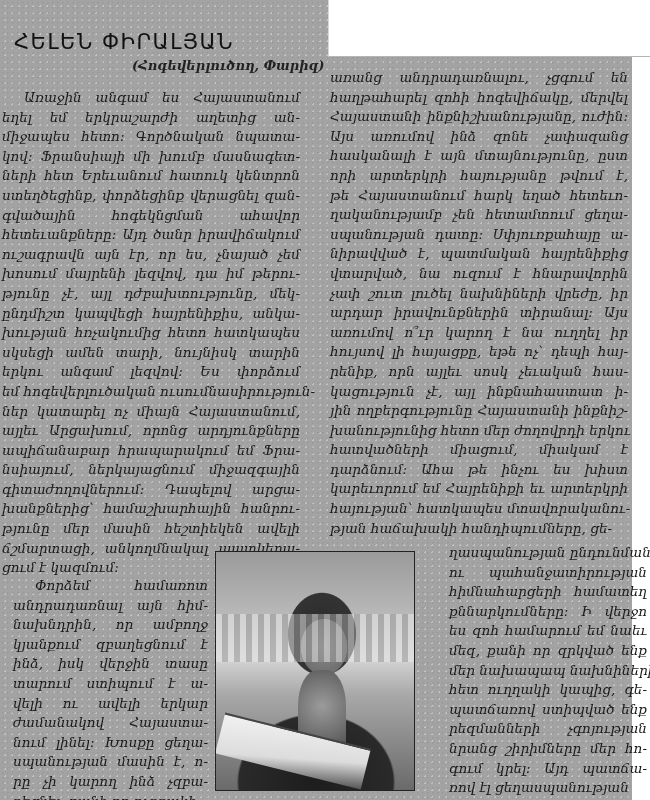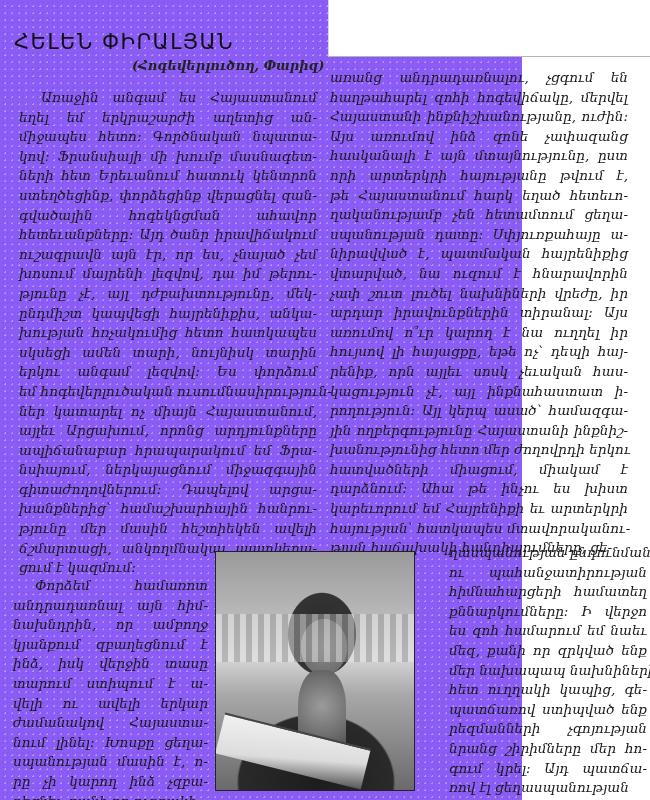--- a/index.html
+++ b/index.html
@@ -3,22 +3,22 @@
 <meta charset="utf-8">
 <style>
   html, body { margin: 0; padding: 0; }
   body {
     width: 650px; height: 800px; position: relative; overflow: hidden;
     background: #ffffff;
     font-family: "DejaVu Serif", serif;
     color: #1a1a1a;
   }
   .clipping {
-    position: absolute; left: 0; top: 0; width: 522px; height: 800px;
-    background: #8b5cf6;
+    position: absolute; left: 0; top: 0; width: 632px; height: 800px;
+    background: #a3a3a3;
   }
   .notch {
     position: absolute; left: 328px; top: 0; width: 322px; height: 56px;
     background: #ffffff;
     border-bottom: 1px solid #b5b5b5;
     border-left: 1px solid #d8d8d8;
   }
   .grain {
     position: absolute; inset: 0; pointer-events: none;
     background-image:
@@ -40,21 +40,21 @@
   }
   .col {
     position: absolute;
     font-size: 13.6px; line-height: 19.6px;
     text-align: justify;
     font-style: italic;
   }
   .col .line { display: block; white-space: nowrap; text-align-last: justify; }
   .col .line.last { text-align-last: left; }
   .col .line.indent { padding-left: 22px; }
-  #col-left-top { left: 19px; top: 88px; width: 298px; }
+  #col-left-top { left: 2px; top: 88px; width: 298px; }
   #col-left-bottom { left: 13px; top: 576px; width: 195px; }
   #col-right-top { left: 330px; top: 68px; width: 298px; }
   #col-right-bottom { left: 430px; top: 543px; width: 198px; margin-left: 19px; }
   .photo {
     position: absolute; left: 215px; top: 551px; width: 198px; height: 238px;
     border: 1px solid #222;
     background:
       radial-gradient(ellipse 38px 46px at 108px 95px, #8a8a8a 0%, #6f6f6f 60%, transparent 62%),
       radial-gradient(ellipse 48px 58px at 106px 82px, #2b2b2b 0%, #333 70%, transparent 72%),
       radial-gradient(ellipse 110px 95px at 100px 230px, #1d1d1d 0%, #2a2a2a 70%, transparent 72%),
@@ -140,21 +140,20 @@
       <span class="line">ղականությամբ չեն հետամտում ցեղա-</span>
       <span class="line">սպանության դատը: Սփյուռքահայը ա-</span>
       <span class="line">նիրավված է, պատմական հայրենիքից</span>
       <span class="line">վտարված, նա ուզում է հնարավորին</span>
       <span class="line">չափ շուտ լուծել նախնիների վրեժը, իր</span>
       <span class="line">արդար իրավունքներին տիրանալ: Այս</span>
       <span class="line">առումով ո՞ւր կարող է նա ուղղել իր</span>
       <span class="line">հույսով լի հայացքը, եթե ոչ՝ դեպի հայ-</span>
       <span class="line">րենիք, որն այլեւ սոսկ չեւական հաս-</span>
       <span class="line">կացություն չէ, այլ ինքնահաստատ ի-</span>
-      <span class="line">րողություն: Այլ կերպ ասած՝ համազգա-</span>
       <span class="line">յին ողբերգությունը Հայաստանի ինքնիշ-</span>
       <span class="line">խանությունից հետո մեր ժողովրդի երկու</span>
       <span class="line">հատվածների միացում, միակամ է</span>
       <span class="line">դարձնում: Ահա թե ինչու ես խիստ</span>
       <span class="line">կարեւորում եմ Հայրենիքի եւ արտերկրի</span>
       <span class="line">հայության՝ հատկապես մտավորականու-</span>
       <span class="line last">թյան հաճախակի հանդիպումները, ցե-</span>
     </div>
   <div class="col" id="col-right-bottom">
       <span class="line">ղասպանության ընդունման</span>

